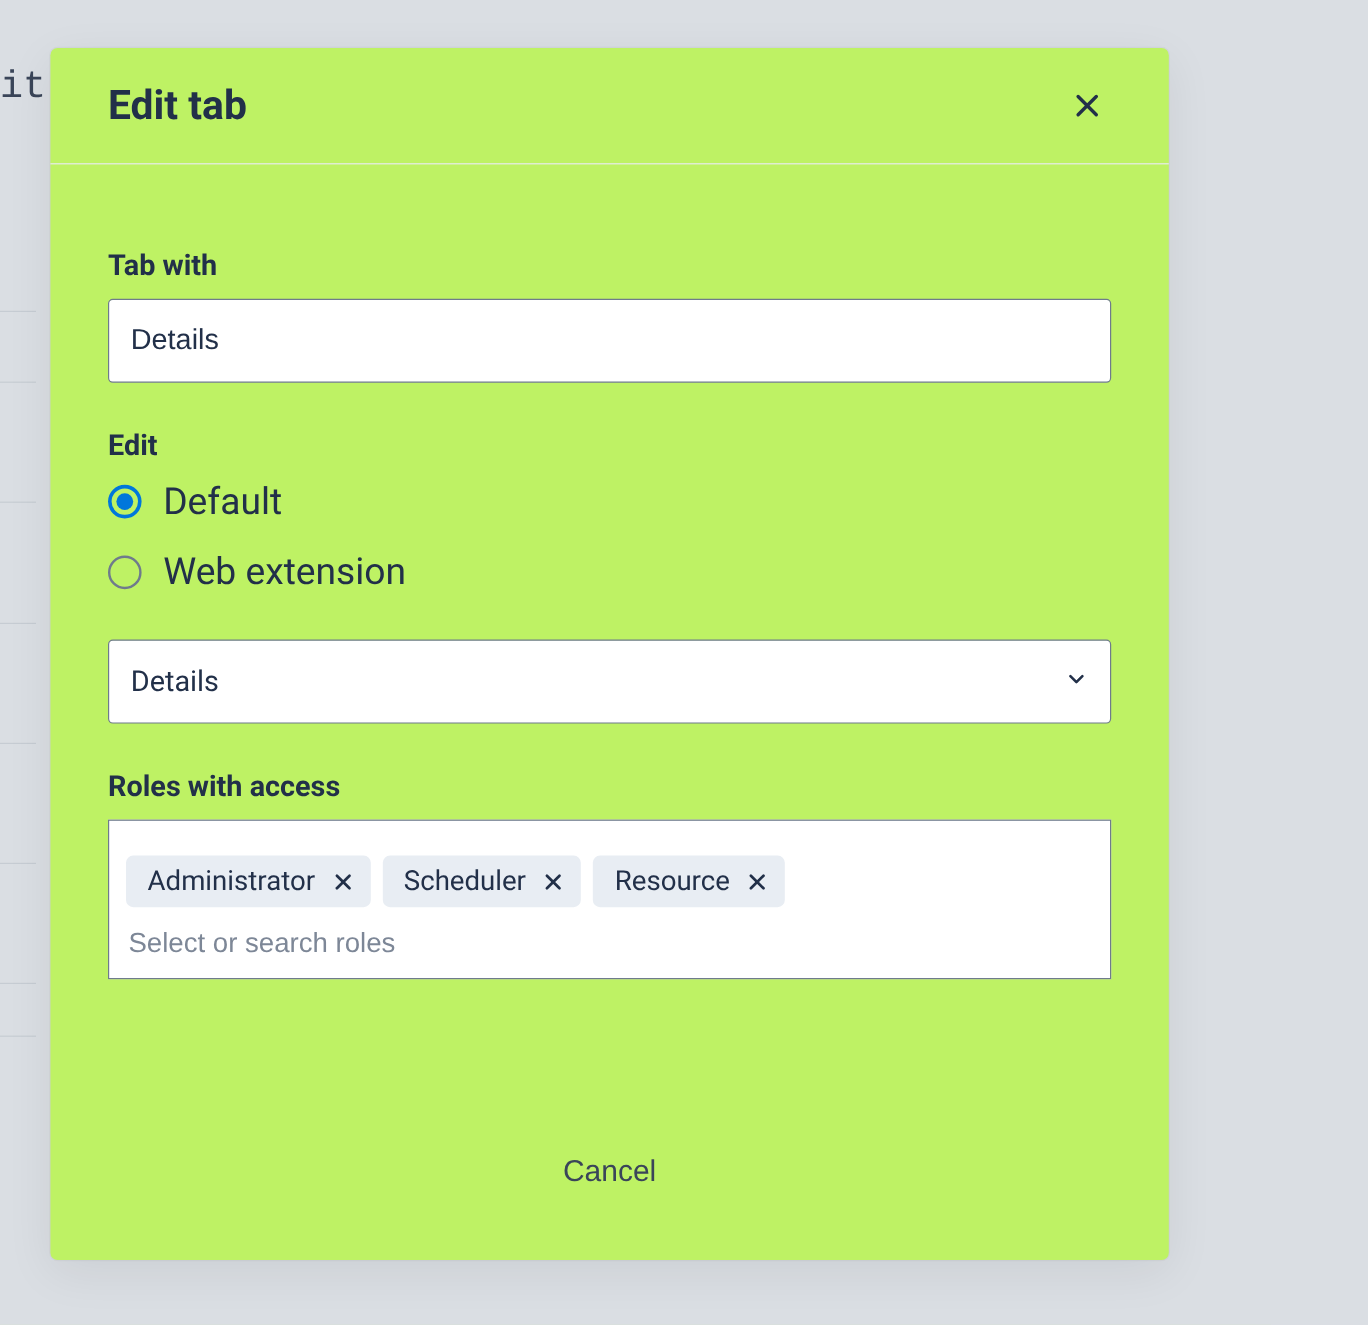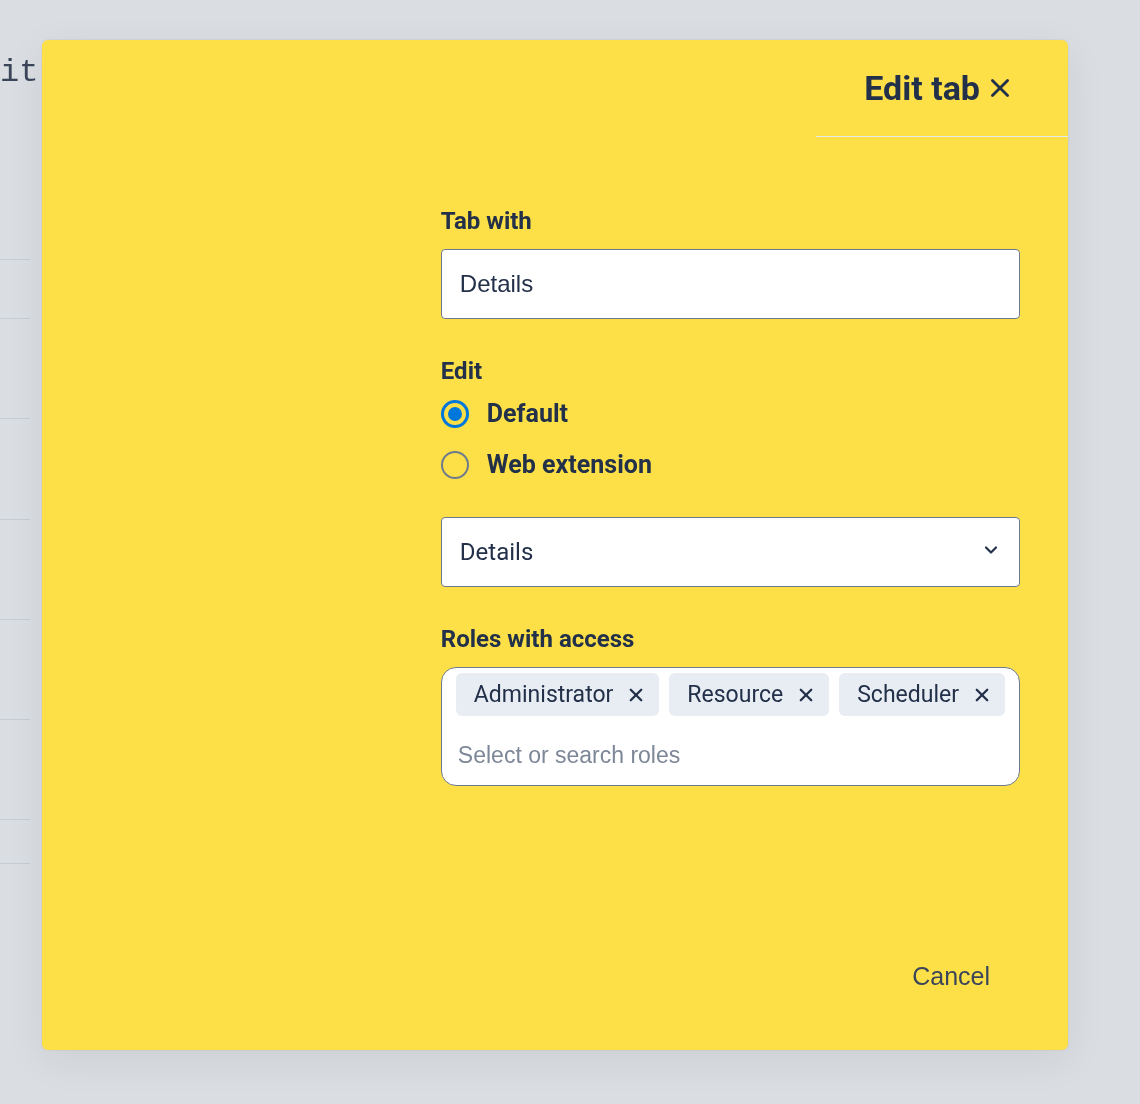--- a/index.html
+++ b/index.html
@@ -27,28 +27,27 @@
     left: 0;
     width: 30px;
     height: 1px;
     background: #c6ccd3;
   }
 
   .modal {
     position: absolute;
     top: 40px;
     left: 42px;
-    width: 1026px;
+    width: 932px;
     height: 1010px;
-    background: #fde047;
+    background: #bef264;
     border-radius: 6px;
     box-shadow: 0 0 0 1px rgba(0,0,0,0.03), 0 10px 40px rgba(0,0,0,0.07);
     display: flex;
     flex-direction: column;
-    align-items: flex-end;
   }
 
   .modal-header {
     display: flex;
     align-items: center;
     justify-content: space-between;
     padding: 28px 48px 28px 48px;
     border-bottom: 1px solid #e8ebee;
   }
   .modal-title {
@@ -105,21 +104,21 @@
     display: flex; align-items: center; justify-content: center;
     flex-shrink: 0;
   }
   .radio-outer.selected { border: 3px solid #0077db; }
   .radio-outer.unselected { border: 2px solid #6f7b8c; }
   .radio-inner {
     width: 14px; height: 14px;
     border-radius: 50%;
     background: #0077db;
   }
-  .radio-label { font-size: 25px; color: #223049; font-weight: bold; }
+  .radio-label { font-size: 31px; color: #223049; }
 
   .select-box {
     width: 100%;
     height: 70px;
     border: 1.5px solid #6f7b8c;
     border-radius: 4px;
     padding: 0 50px 0 18px;
     font-size: 24px;
     color: #223049;
     display: flex;
@@ -133,22 +132,22 @@
     right: 18px;
     top: 50%;
     transform: translateY(-50%);
     color: #223049;
     pointer-events: none;
   }
 
   .multi-select {
     width: 100%;
     border: 1.5px solid #6f7b8c;
-    border-radius: 15px;
-    padding: 5px 14px 10px 14px;
+    border-radius: 0;
+    padding: 29px 14px 10px 14px;
     background: #fff;
   }
   .chip-row {
     display: flex;
     flex-wrap: wrap;
     gap: 10px;
     margin-bottom: 8px;
   }
   .chip {
     display: inline-flex;
@@ -166,30 +165,30 @@
     color: #223049;
   }
   .multi-input {
     border: none;
     outline: none;
     font-size: 23px;
     color: #5c6778;
     width: 100%;
     padding: 8px 2px 6px 2px;
     background: transparent;
-    margin-top: 10px;
   }
   .multi-input::placeholder { color: #7d8797; }
 
   .modal-footer {
     display: flex;
     justify-content: flex-end;
     align-items: center;
     gap: 28px;
     padding: 0 48px 38px 48px;
+    flex-direction: column;
   }
   .btn {
     height: 72px;
     padding: 0 30px;
     font-size: 25px;
     border-radius: 6px;
     cursor: pointer;
     display: inline-flex;
     align-items: center;
     border: none;
@@ -270,39 +269,39 @@
             <span>Administrator</span>
             <span class="chip-x">
               <svg width="18" height="18" viewBox="0 0 24 24" fill="none" stroke="currentColor" stroke-width="3" stroke-linecap="round">
                   <line x1="5" y1="5" x2="19" y2="19"></line>
                   <line x1="19" y1="5" x2="5" y2="19"></line>
                 </svg>
             </span>
           </span>
 
           <span class="chip">
+            <span>Scheduler</span>
+            <span class="chip-x">
+              <svg width="18" height="18" viewBox="0 0 24 24" fill="none" stroke="currentColor" stroke-width="3" stroke-linecap="round">
+                  <line x1="5" y1="5" x2="19" y2="19"></line>
+                  <line x1="19" y1="5" x2="5" y2="19"></line>
+                </svg>
+            </span>
+          </span>
+
+          <span class="chip">
             <span>Resource</span>
             <span class="chip-x">
               <svg width="18" height="18" viewBox="0 0 24 24" fill="none" stroke="currentColor" stroke-width="3" stroke-linecap="round">
                   <line x1="5" y1="5" x2="19" y2="19"></line>
                   <line x1="19" y1="5" x2="5" y2="19"></line>
                 </svg>
             </span>
           </span>
 
-          <span class="chip">
-            <span>Scheduler</span>
-            <span class="chip-x">
-              <svg width="18" height="18" viewBox="0 0 24 24" fill="none" stroke="currentColor" stroke-width="3" stroke-linecap="round">
-                  <line x1="5" y1="5" x2="19" y2="19"></line>
-                  <line x1="19" y1="5" x2="5" y2="19"></line>
-                </svg>
-            </span>
-          </span>
-
         </div>
         <input class="multi-input" type="text" placeholder="Select or search roles" style="">
       </div>
     </div>
 
   </div>
 
   <div class="modal-footer">
     <button class="btn btn-cancel">Cancel</button>
   </div>

